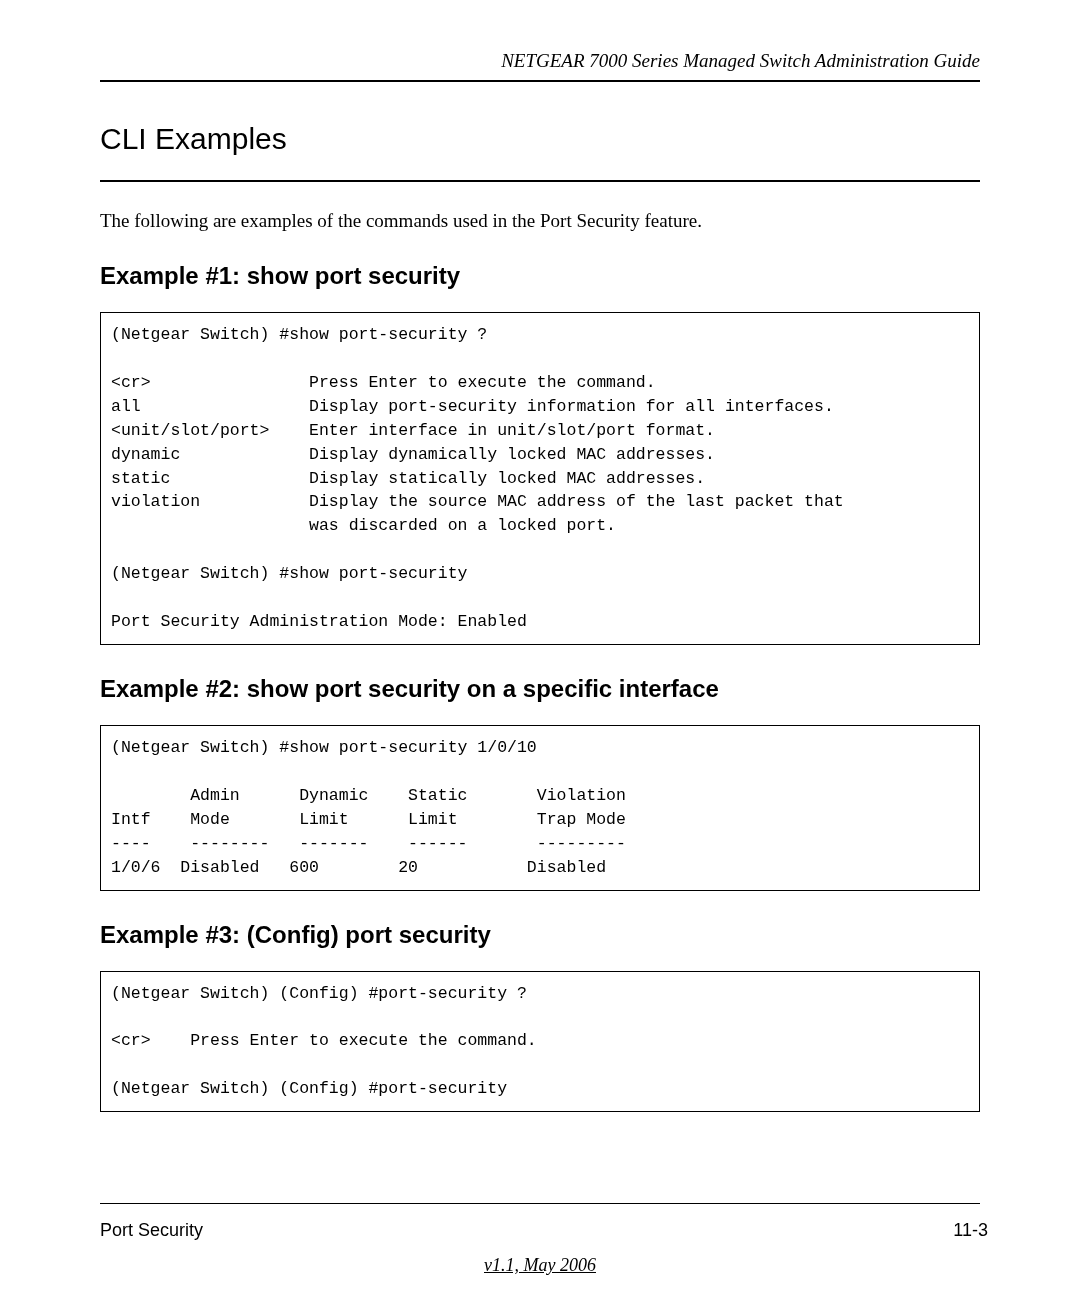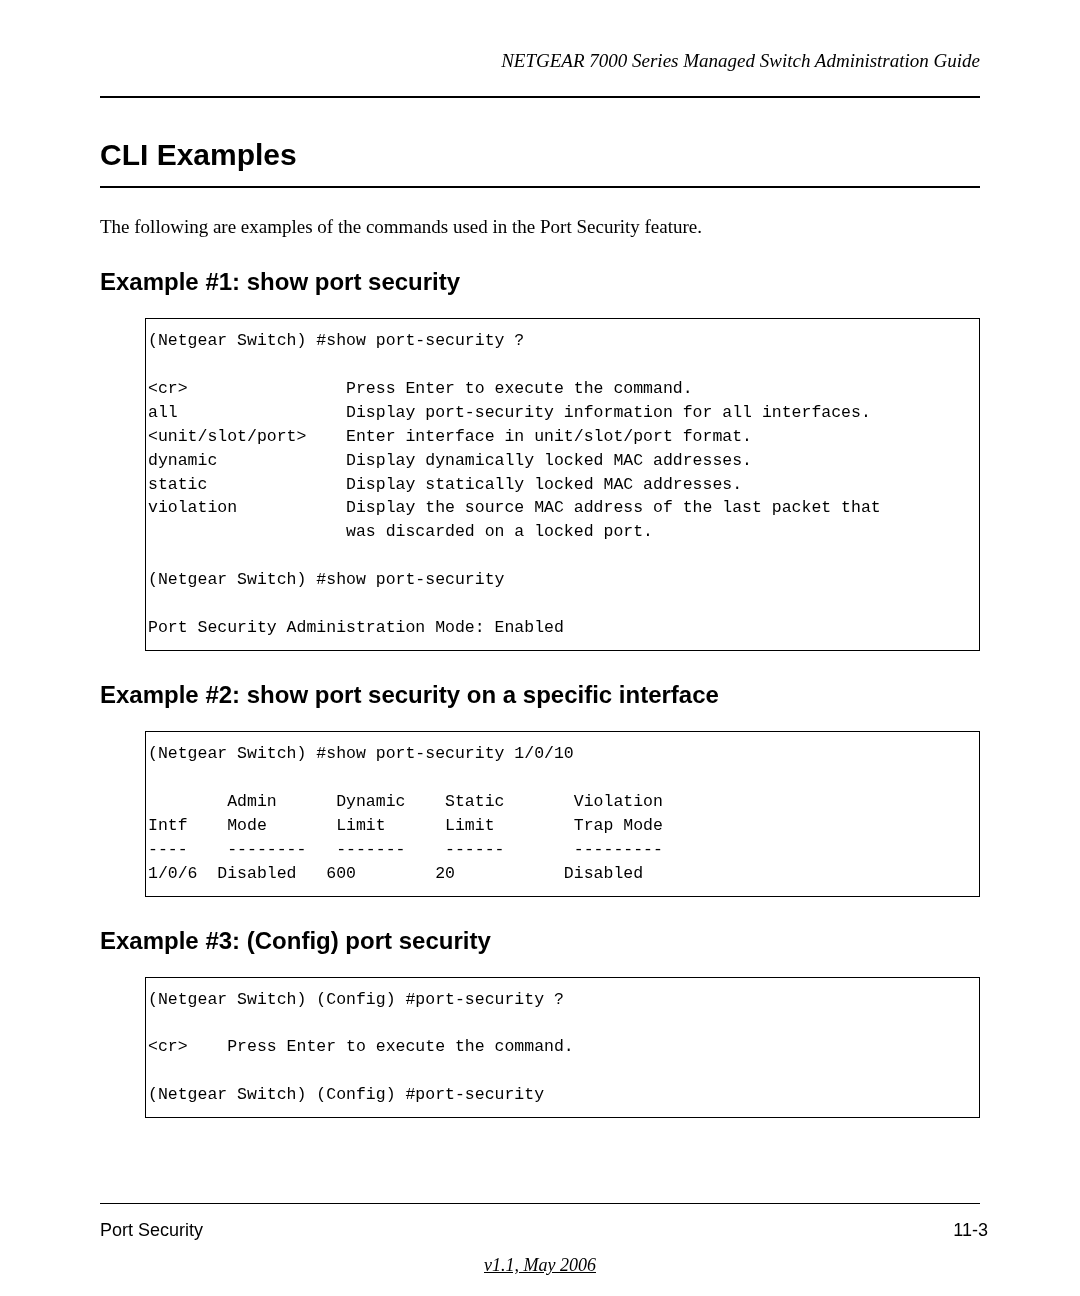--- a/index.html
+++ b/index.html
@@ -17,52 +17,51 @@
     box-sizing: border-box;
     width: 100%;
     height: 100%;
     position: relative;
   }
   .header {
     text-align: right;
     font-style: italic;
     font-size: 19px;
     border-bottom: 2px solid #000;
-    padding-bottom: 24px;
+    padding-bottom: 8px;
     margin-bottom: 40px;
   }
   .section-title {
     font-family: Arial, Helvetica, sans-serif;
-    font-weight: bold;
+    font-weight: normal;
     font-size: 30px;
     border-bottom: 2px solid #000;
-    padding-bottom: 14px;
+    padding-bottom: 24px;
     margin-bottom: 28px;
     margin-top: 10px;
   }
   .intro {
     font-size: 19px;
     margin-bottom: 28px;
   }
   .example-title {
     font-family: Arial, Helvetica, sans-serif;
     font-weight: bold;
     font-size: 24px;
     margin-top: 30px;
     margin-bottom: 22px;
   }
   .code-block {
     border: 1px solid #000;
-    padding: 10px 2px;
+    padding: 10px 10px;
     font-family: "Courier New", Courier, monospace;
     font-size: 16.5px;
     line-height: 1.45;
     white-space: pre;
     overflow: hidden;
-    margin-left: 45px;
   }
   .footer-line {
     border-top: 1.5px solid #000;
     position: absolute;
     bottom: 92px;
     left: 100px;
     right: 100px;
   }
   .footer {
     position: absolute;

